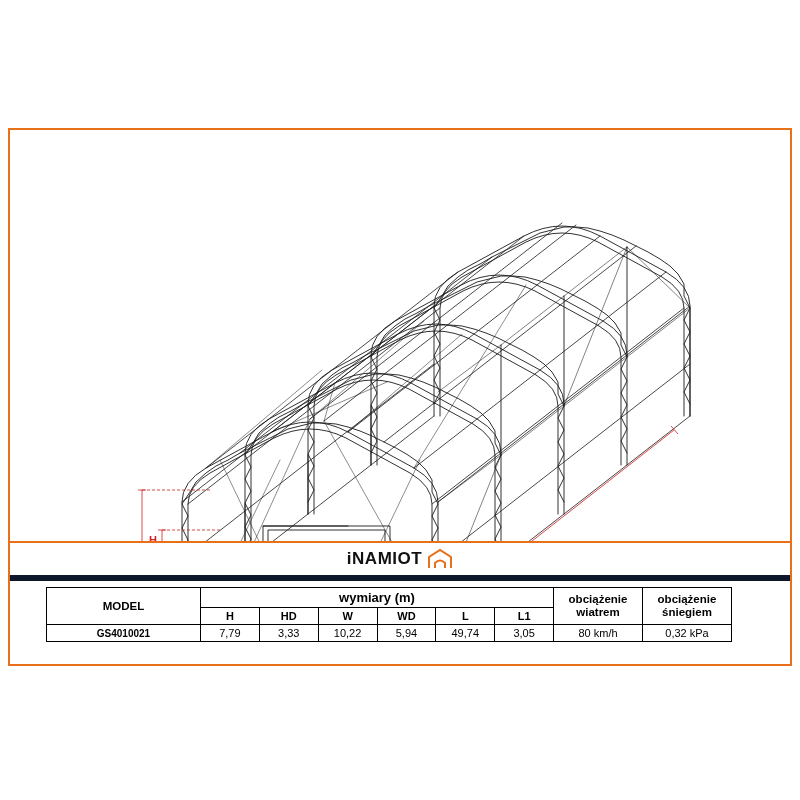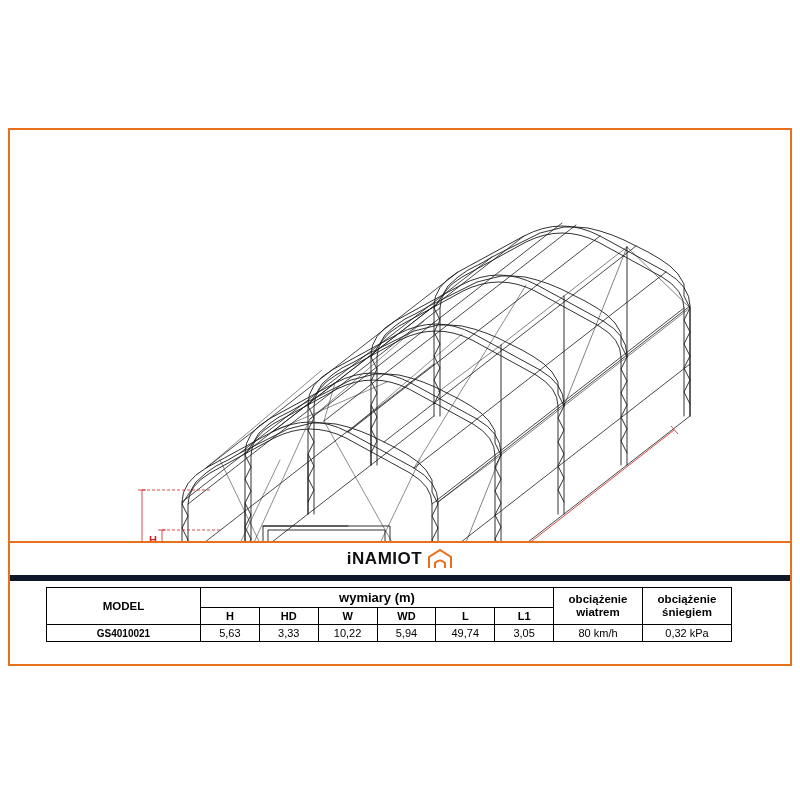--- a/index.html
+++ b/index.html
@@ -289,21 +289,21 @@
         <tr>
           <td class="sub-hdr">H</td>
           <td class="sub-hdr">HD</td>
           <td class="sub-hdr">W</td>
           <td class="sub-hdr">WD</td>
           <td class="sub-hdr">L</td>
           <td class="sub-hdr">L1</td>
         </tr>
         <tr>
           <td class="model-cell">GS4010021</td>
-          <td class="val">5,63</td>
+          <td class="val">7,79</td>
           <td class="val">3,33</td>
           <td class="val">10,22</td>
           <td class="val">5,94</td>
           <td class="val">49,74</td>
           <td class="val">3,05</td>
           <td class="val">80 km/h</td>
           <td class="val">0,32 kPa</td>
         </tr>
       </tbody>
     </table>

